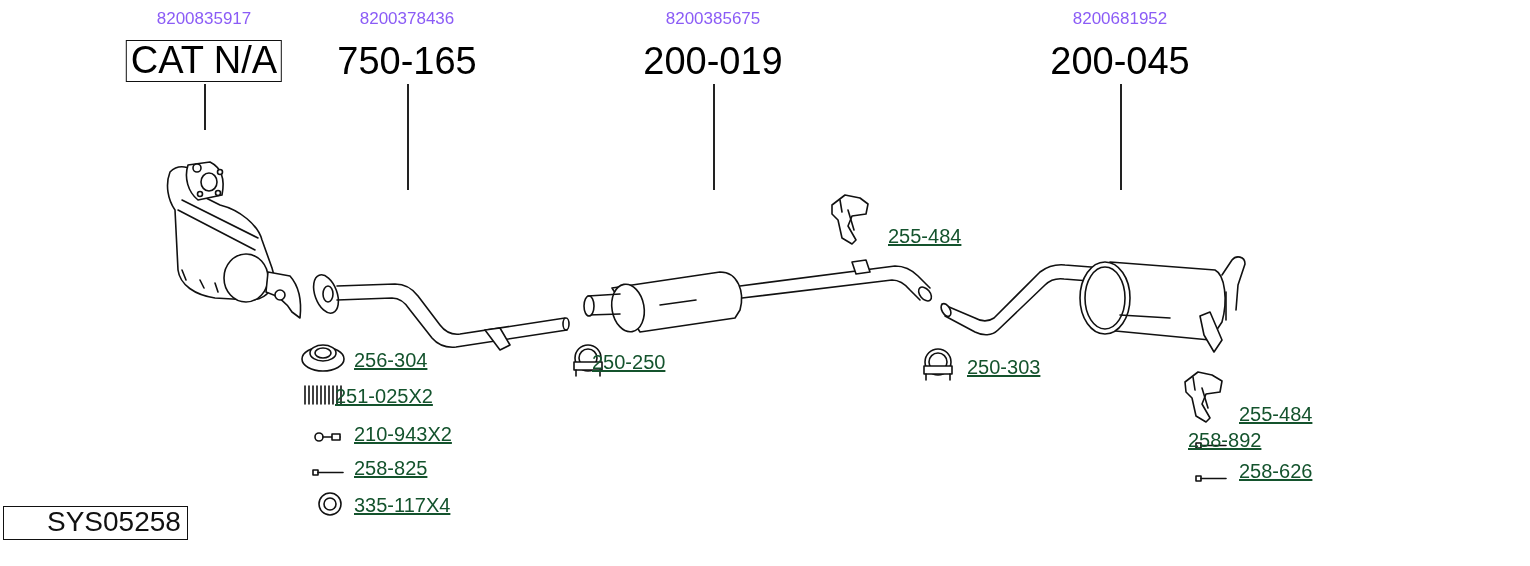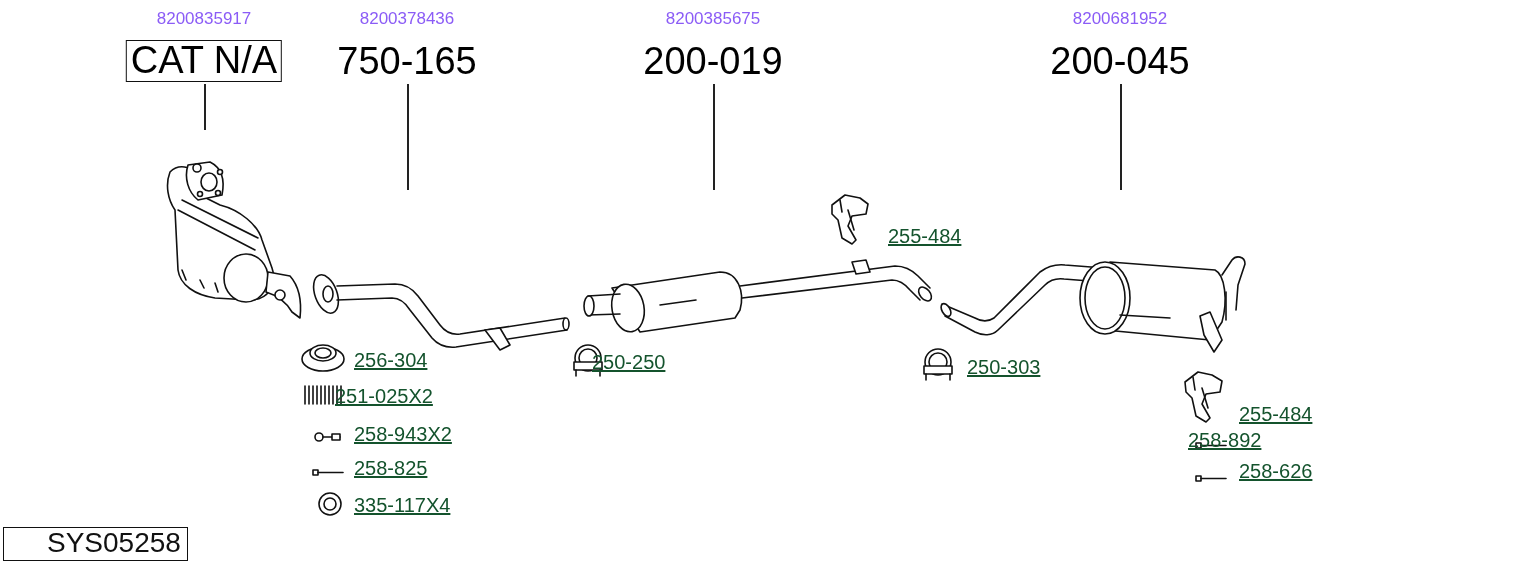--- a/index.html
+++ b/index.html
@@ -136,26 +136,26 @@
 <div class="abs oem" style="left:713px; top:9px;">8200385675</div>
 <div class="abs part" style="left:713px; top:42px;">200-019</div>
 <div class="abs leader" style="left:713px; top:84px; height:106px;"></div>
 
 <div class="abs oem" style="left:1120px; top:9px;">8200681952</div>
 <div class="abs part" style="left:1120px; top:42px;">200-045</div>
 <div class="abs leader" style="left:1120px; top:84px; height:106px;"></div>
 
 <div class="abs acc" style="left:354px; top:350px;">256-304</div>
 <div class="abs acc" style="left:335px; top:386px;">251-025X2</div>
-<div class="abs acc" style="left:354px; top:424px;">258-943X2</div>
+<div class="abs acc" style="left:354px; top:424px;">210-943X2</div>
 <div class="abs acc" style="left:354px; top:458px;">258-825</div>
 <div class="abs acc" style="left:354px; top:495px;">335-117X4</div>
 
 <div class="abs acc" style="left:592px; top:352px;">250-250</div>
 <div class="abs acc" style="left:967px; top:357px;">250-303</div>
 
 <div class="abs acc" style="left:888px; top:226px;">255-484</div>
 <div class="abs acc" style="left:1239px; top:404px;">255-484</div>
 
 <div class="abs acc" style="left:1188px; top:430px;">258-892</div>
 <div class="abs acc" style="left:1239px; top:461px;text-align:right;">258-626</div>
 
-<div class="abs sys" style="left:3px; top:527px;padding-left:43px;">SYS05258</div>
+<div class="abs sys" style="left:3px; top:506px;padding-left:43px;">SYS05258</div>
 
 </body></html>

